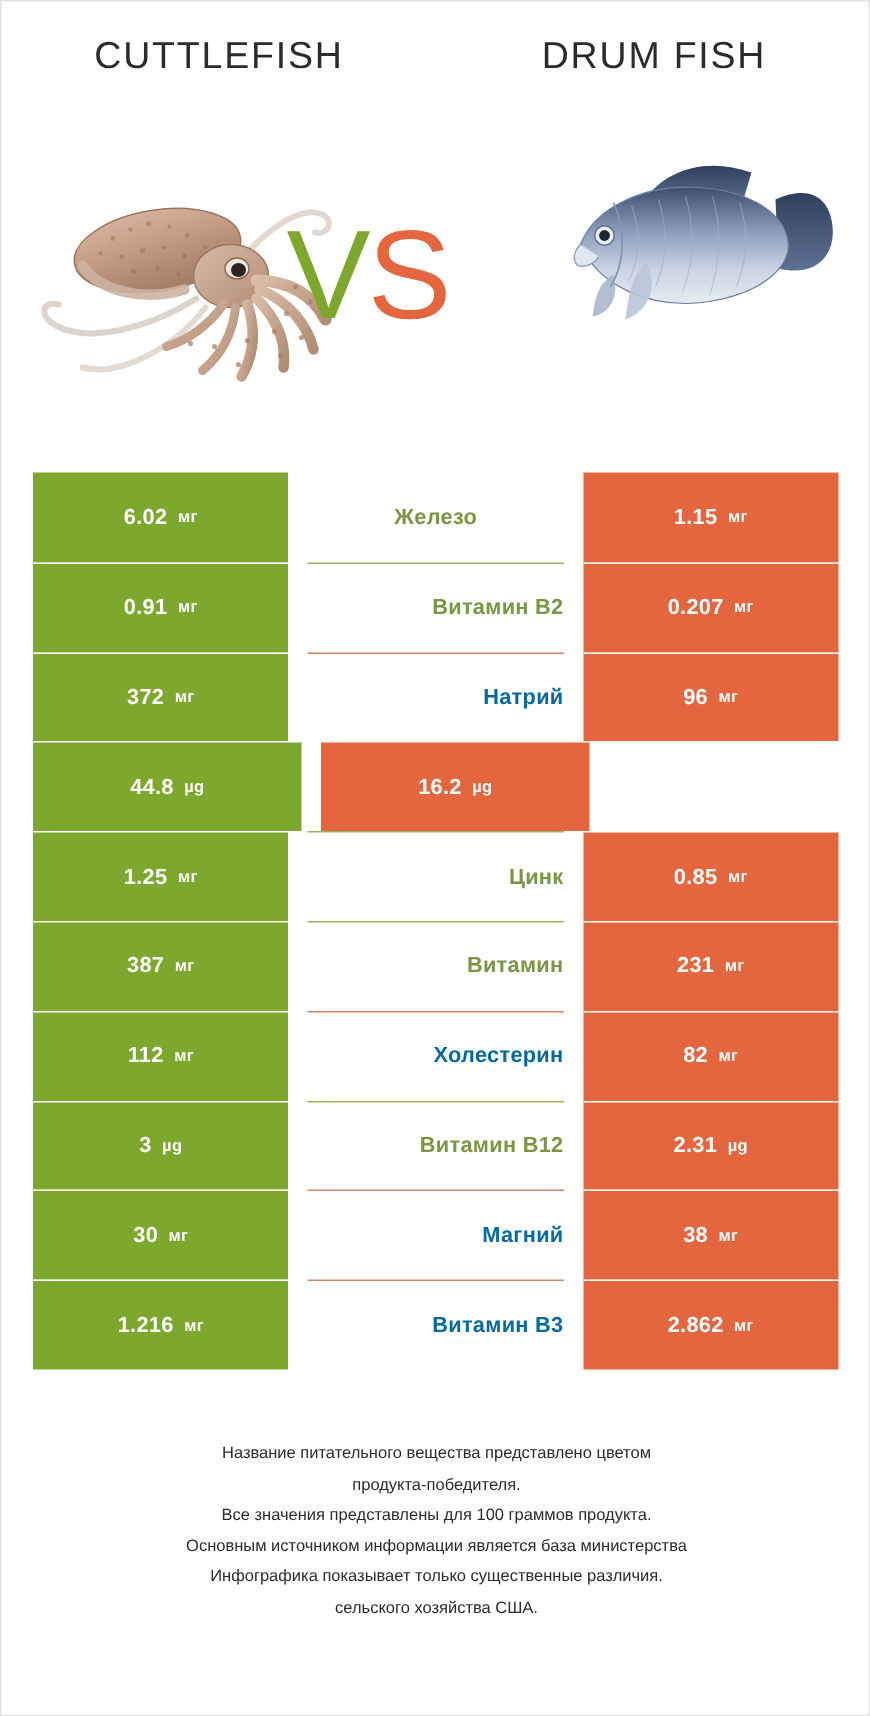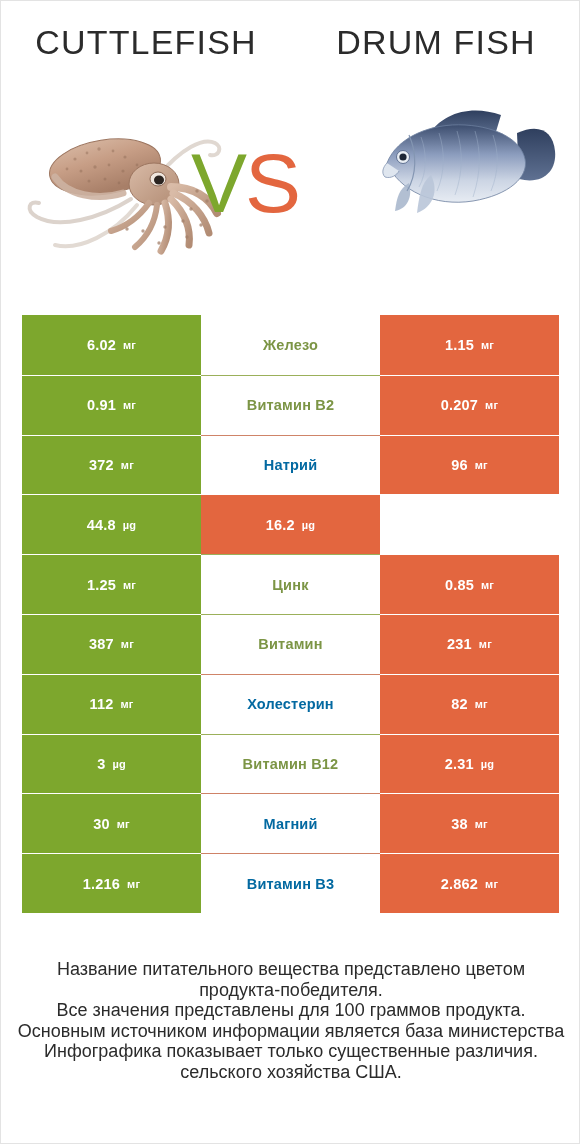--- a/index.html
+++ b/index.html
@@ -23,21 +23,21 @@
 
   
   .header {
     position: relative;
     height: 300px;
   }
   .title {
     position: absolute;
     top: 22px;
     font-family: "Liberation Sans", "DejaVu Sans", sans-serif;
-    font-size: 34px;
+    font-size: 25px;
     font-weight: 300;
     letter-spacing: 1.2px;
     color: #2b2b2b;
     text-align: center;
     white-space: nowrap;
   }
   .title.left  { left: 0;   width: 290px; }
   .title.right { left: 290px; width: 290px; }
 
   .vs {
@@ -69,39 +69,40 @@
   .table {
     position: absolute;
     left: 21px;
     top: 314px;
     width: 537px;
   }
   .row {
     display: flex;
     height: 59.8px;
     align-items: stretch;
+    gap: 13px;
   }
   .cell {
     display: flex;
     align-items: center;
     justify-content: center;
     box-sizing: border-box;
     font-size: 14.5px;
     font-weight: 700;
     letter-spacing: .2px;
     text-align: center;
   }
   .cell.left  { width: 179px; color: #ffffff; background: #7DA72D; }
   .cell.mid   { width: 179px; background: #ffffff; }
   .cell.right { width: 179px; color: #ffffff; background: #E3663F; }
 
   
   .row + .row .cell.left  { border-top: 1.6px solid #ffffff; }
   .row + .row .cell.right { border-top: 1.6px solid #ffffff; }
-  .row + .row .cell.mid   { border-top: 1px solid #9bb05a; }
+  .row + .row .cell.mid   { border-top: 1px solid #9bb05a; justify-content: flex-end; }
   .row + .row.win-right .cell.mid { border-top: 1px solid #cf8468; }
 
   .label {
     font-size: 14.5px;
     font-weight: 700;
     letter-spacing: .2px;
   }
   .win-left  .label { color: #7C9545; }
   .win-right .label { color: #0369a1; }
 
@@ -109,21 +110,21 @@
   .unit { font-size: 11px; font-weight: 700; margin-left: 7px; }
 
   
   .footer {
     position: absolute;
     left: 0;
     top: 958px;
     width: 580px;
     text-align: center;
     color: #2b2b2b;
-    font-size: 18px;
+    font-size: 11px;
     line-height: 20.5px;
     font-weight: 400;
     font-family: "Liberation Sans", "DejaVu Sans", sans-serif;
   }
   .footer p { margin: 0; padding: 0 16px; }
 </style>
 </head>
 <body>
 
 <div id="page">

